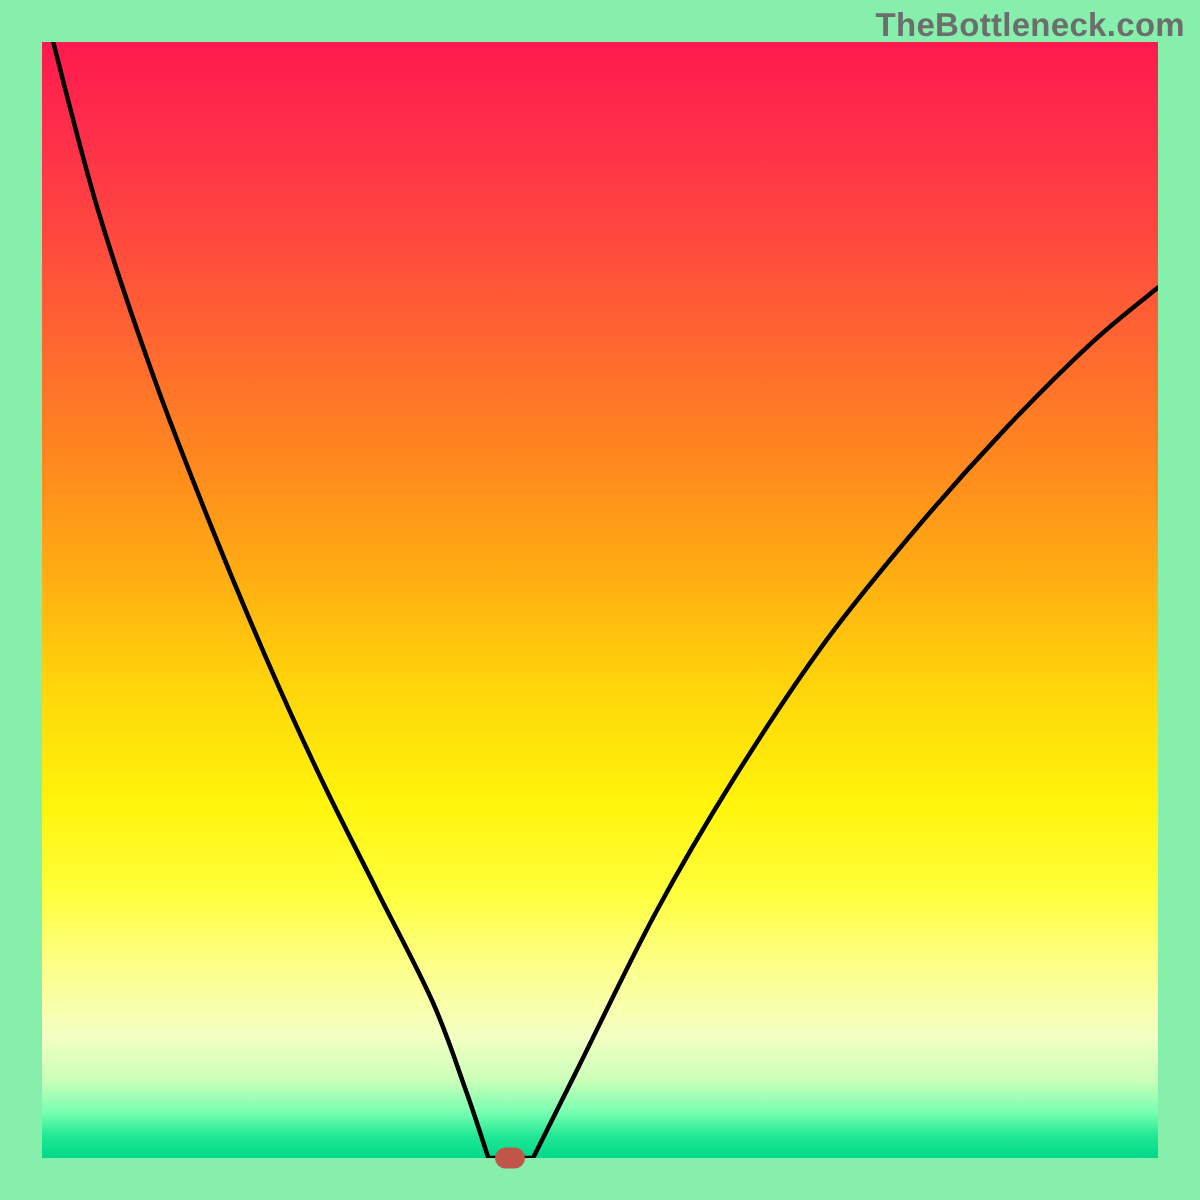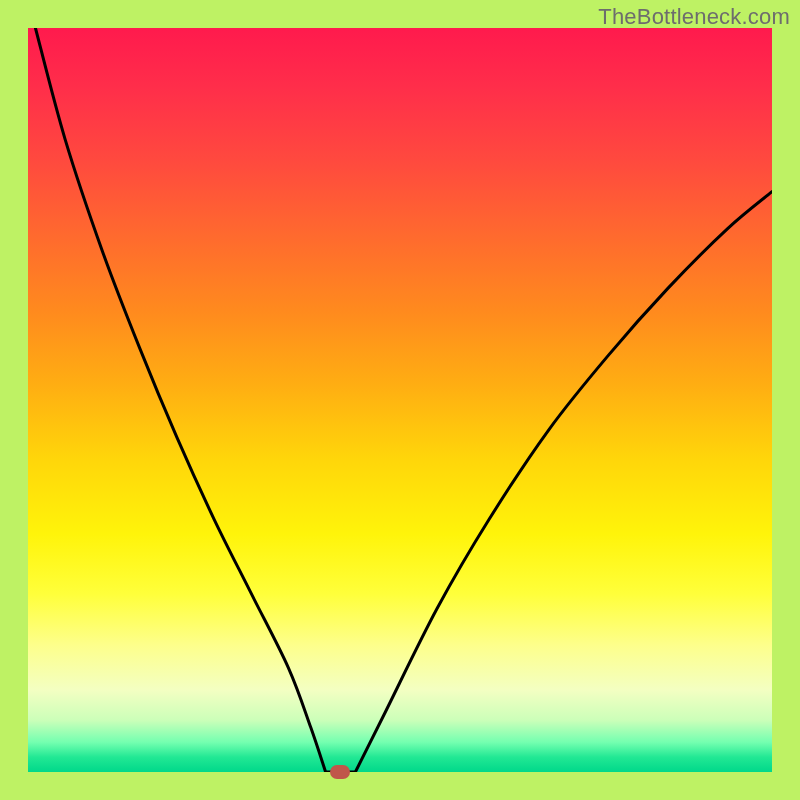--- a/index.html
+++ b/index.html
@@ -10,21 +10,22 @@
     background: #000;
     overflow: hidden;
     font-family: Arial, Helvetica, sans-serif;
   }
   .frame {
     position: absolute;
     left: 0;
     top: 0;
     width: 800px;
     height: 800px;
-    background: #bef264;
+    background: #86efac;
+    font-weight: bold;
   }
   .plot {
     position: absolute;
     left: 28px;
     top: 28px;
     width: 744px;
     height: 744px;
     
     background: linear-gradient(to bottom,
       #ff1a4d 0%,

